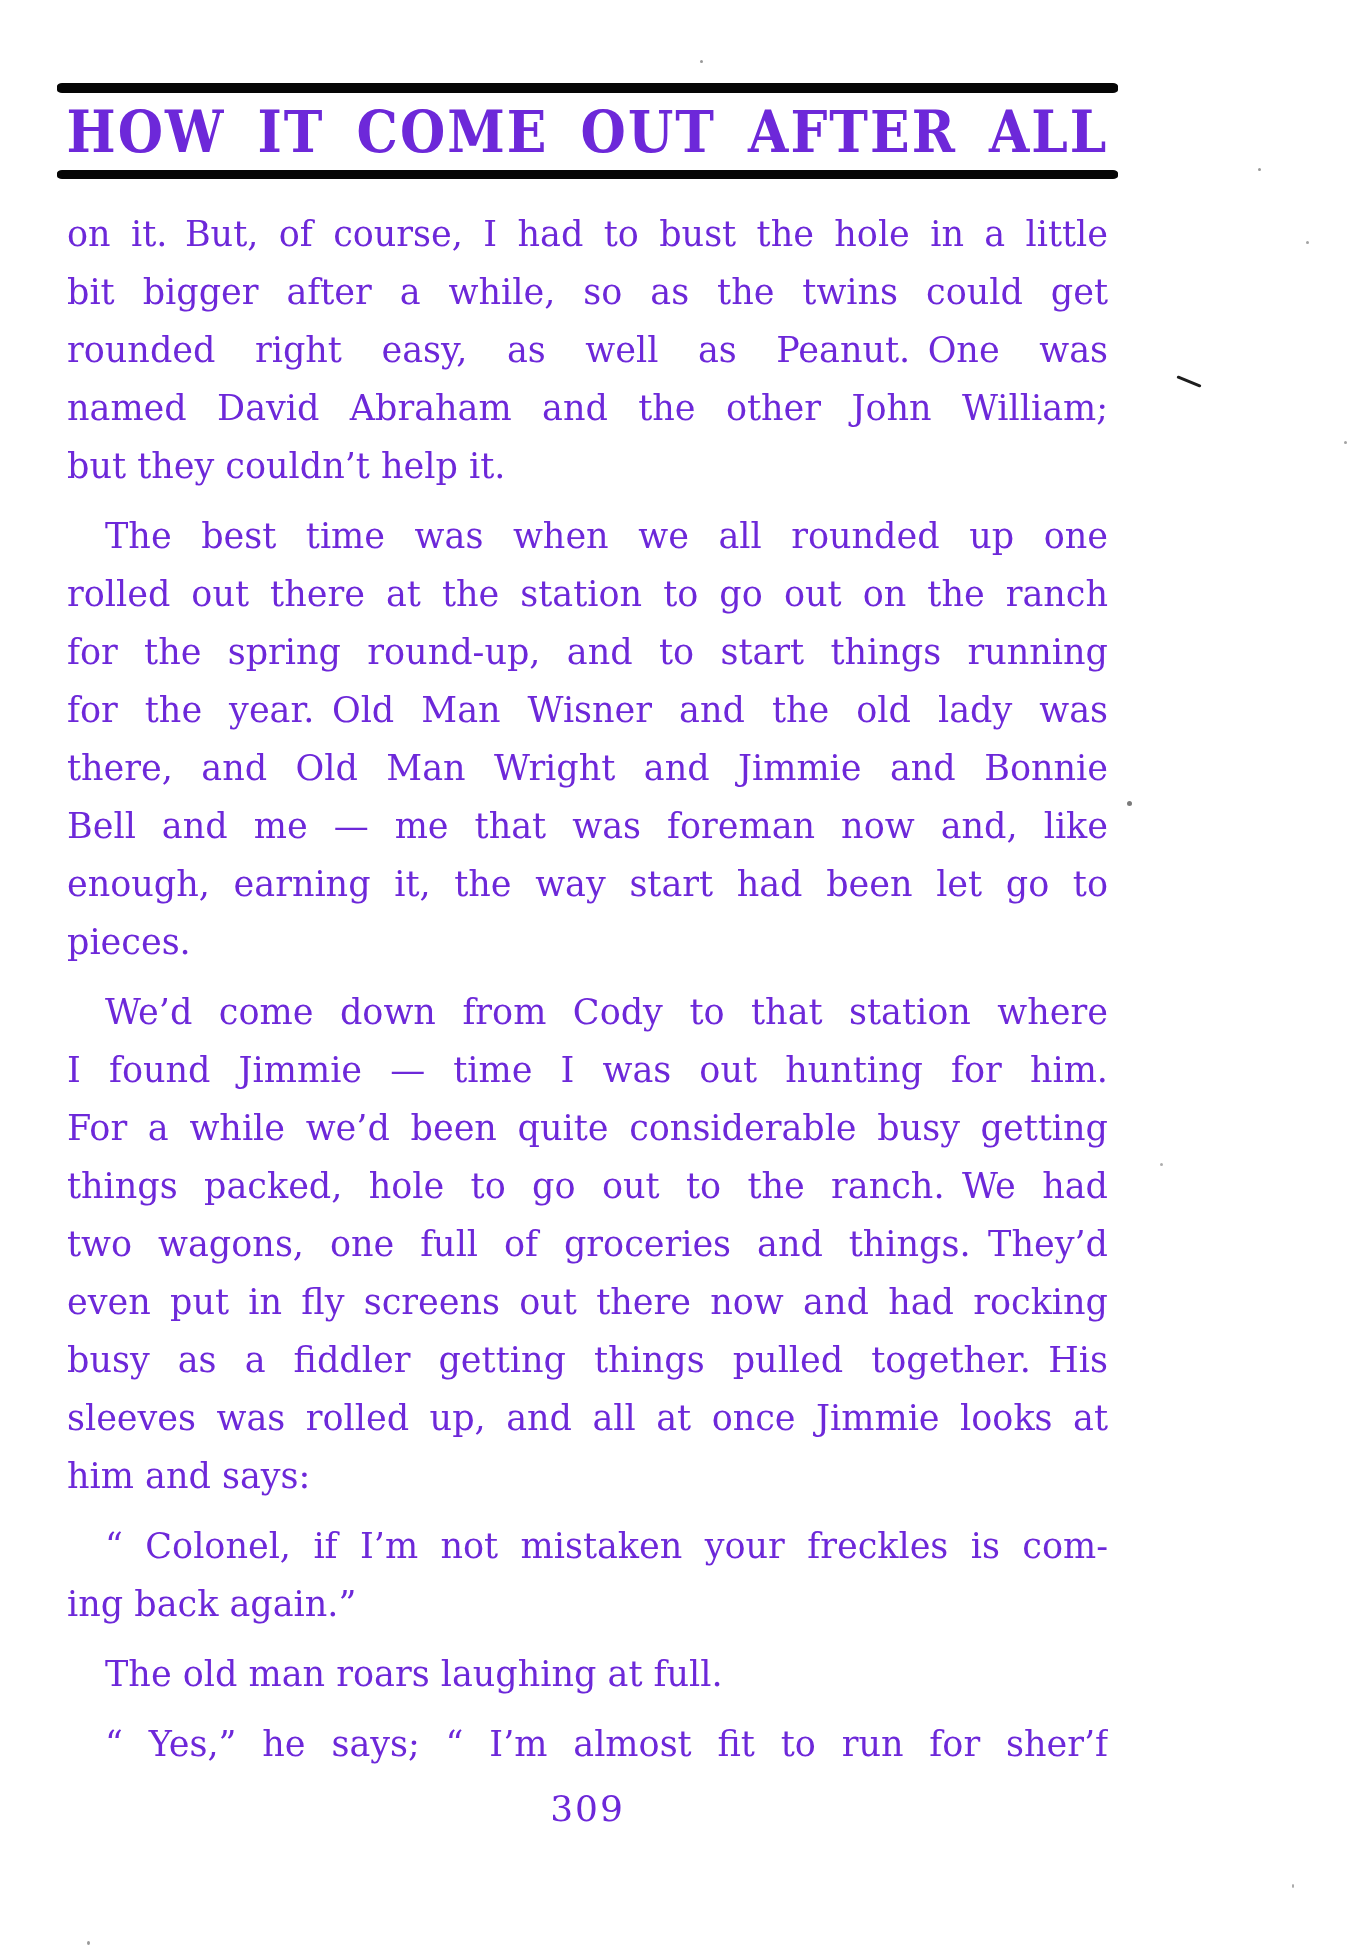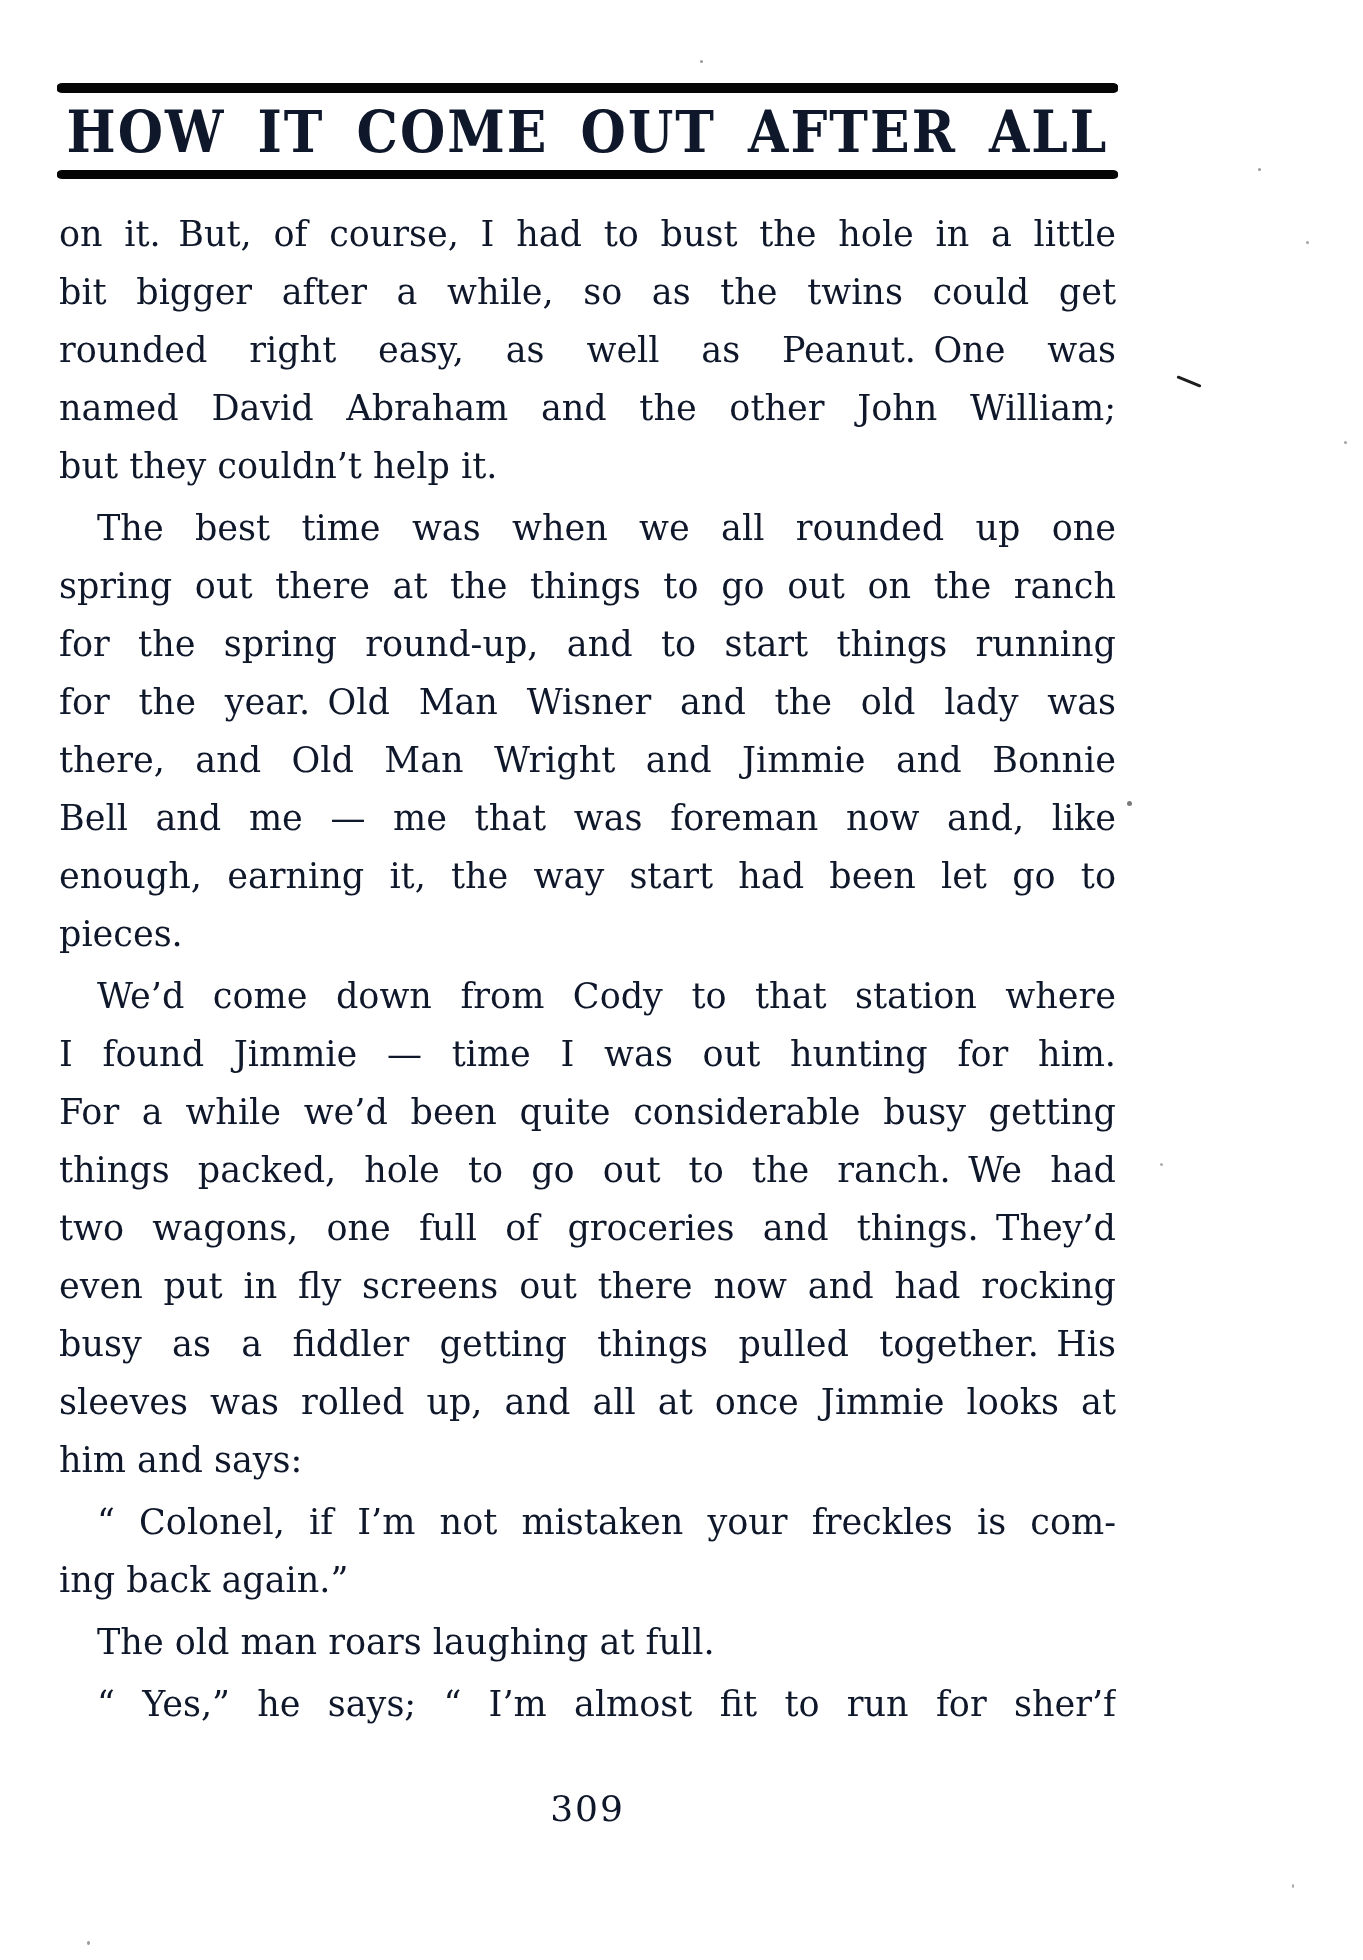--- a/index.html
+++ b/index.html
@@ -1,21 +1,21 @@
 <!DOCTYPE html>
 <html><head>
 <meta charset="utf-8">
 <style>
   html, body { margin:0; padding:0; background:#e8e8e8; }
   .page {
     position:relative;
     width:1363px; height:1960px;
     background:#ffffff;
     font-family:"DejaVu Serif", serif;
-    color:#0f172a;
+    color:#6d28d9;
     overflow:hidden;
   }
   .column {
     position:absolute;
     left:55px; top:83px;
     width:1065px;
   }
   .rule {
     height:10px; background:#050505;
     margin:0 2px;
@@ -28,21 +28,21 @@
   }
   .title {
     font-size:52px;
     font-weight:bold;
     letter-spacing:2px;
     word-spacing:12px;
     transform:scaleY(1.12);
     white-space:nowrap;
   }
   .body-text { margin-top:26px; }
-  .para { margin:4px; }
+  .para { margin:12px; }
   .ln {
     height:58px;
     line-height:58px;
     font-size:35px;
     overflow:hidden;
   }
   .jst { text-align:justify; text-align-last:justify; }
   .ind { text-indent:38px; }
   .folio {
     position:absolute;
@@ -81,21 +81,21 @@
       <div class="para">
         <div class="ln jst">on it. But, of course, I had to bust the hole in a little</div>
         <div class="ln jst">bit bigger after a while, so as the twins could get</div>
         <div class="ln jst">rounded right easy, as well as Peanut. One was</div>
         <div class="ln jst">named David Abraham and the other John William;</div>
         <div class="ln">but they couldn’t help it.</div>
       </div>
 
       <div class="para">
         <div class="ln jst ind">The best time was when we all rounded up one</div>
-        <div class="ln jst">spring out there at the things to go out on the ranch</div>
+        <div class="ln jst">rolled out there at the station to go out on the ranch</div>
         <div class="ln jst">for the spring round-up, and to start things running</div>
         <div class="ln jst">for the year. Old Man Wisner and the old lady was</div>
         <div class="ln jst">there, and Old Man Wright and Jimmie and Bonnie</div>
         <div class="ln jst">Bell and me — me that was foreman now and, like</div>
         <div class="ln jst">enough, earning it, the way start had been let go to</div>
         <div class="ln">pieces.</div>
       </div>
 
       <div class="para">
         <div class="ln jst ind">We’d come down from Cody to that station where</div>

